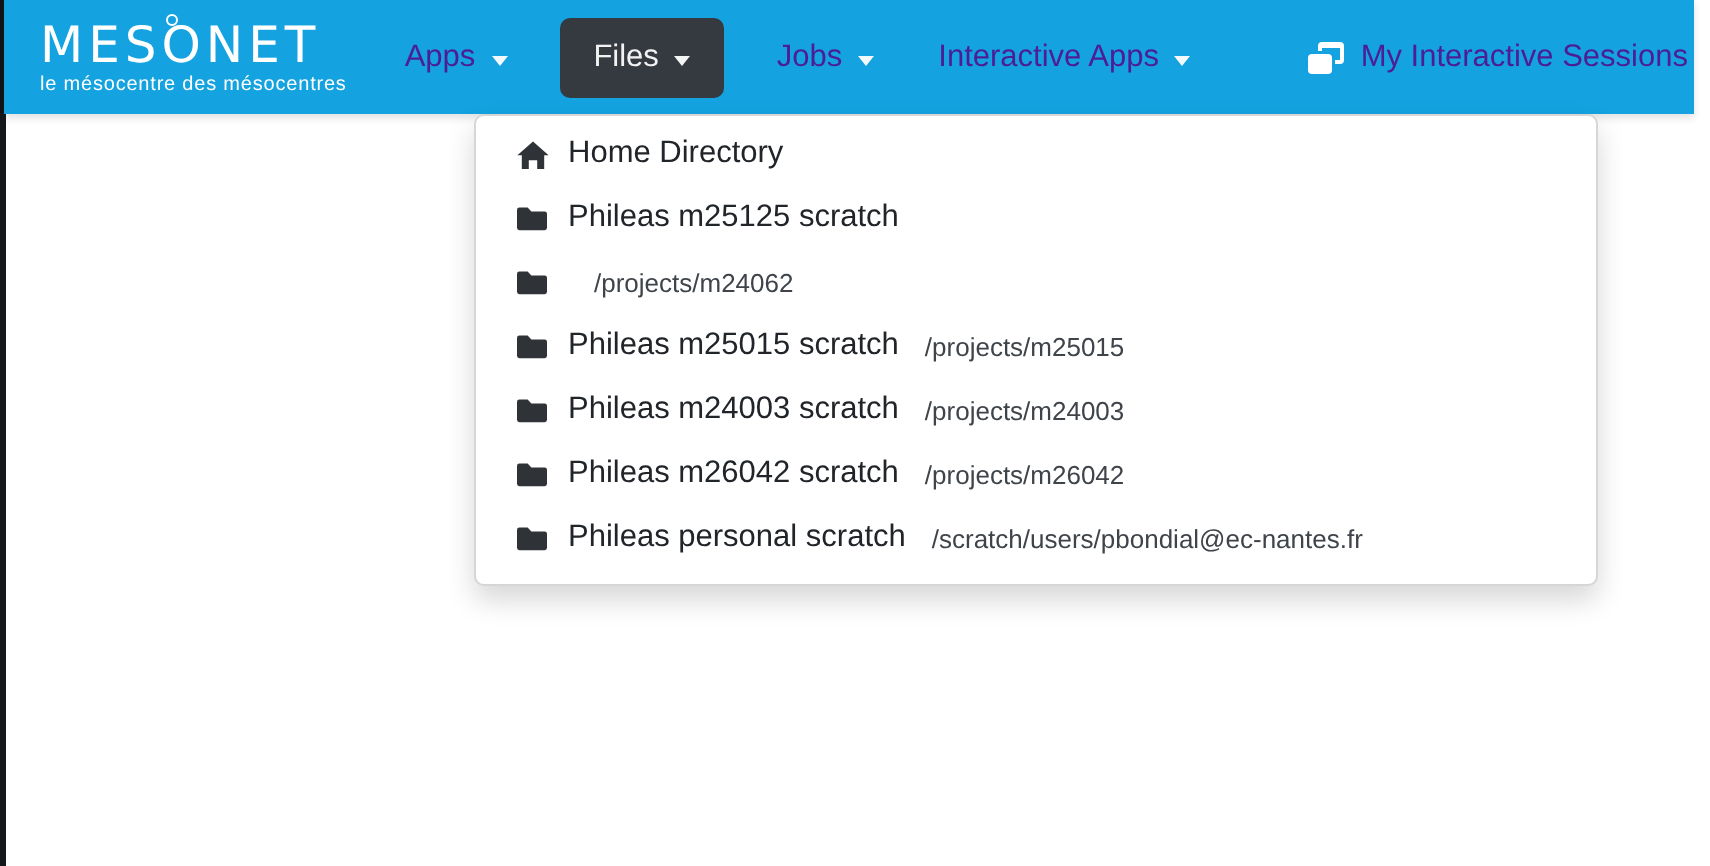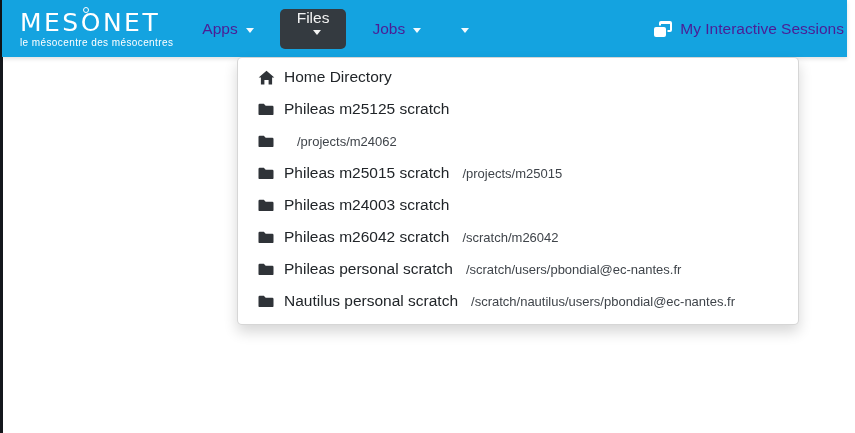--- a/index.html
+++ b/index.html
@@ -40,21 +40,21 @@
     color:#4c1d95; font-size:15.5px; padding:0 16px; height:100%;
     display:flex; align-items:center; cursor:pointer; white-space:nowrap;
   }
   .caret {
     display:inline-block; width:0; height:0; margin-left:8px; margin-top:3px;
     border-top:5px solid rgba(255,255,255,0.95);
     border-left:4.5px solid transparent; border-right:4.5px solid transparent;
   }
   .nav-link.active-btn {
     background:var(--active-bg, #343a40); height:40px; border-radius:5px;
-    margin:0 10px; padding:0 17px; color:#f2f2f2;flex-direction:column;
+    margin:0 10px; padding:0 17px; color:#f2f2f2;
   }
   .nav-link.sessions { margin-left:auto; padding-right:3px; }
 
   
   .win-icon { position:relative; width:18px; height:16px; display:inline-block; margin-right:8px; flex:0 0 auto; }
   .win-icon .back {
     position:absolute; top:0; right:0; width:13px; height:11px;
     border:2px solid #ffffff; border-top-width:3.5px; border-radius:2px;
   }
   .win-icon .front {
@@ -106,20 +106,21 @@
       </div>
       <div class="nav-link active-btn">
         <span>Files</span>
         <span class="caret"></span>
       </div>
       <div class="nav-link">
         <span>Jobs</span>
         <span class="caret"></span>
       </div>
       <div class="nav-link">
+        <span>Interactive Apps</span>
         <span class="caret"></span>
       </div>
       <div class="nav-link sessions">
         <span class="win-icon">
           <span class="back"></span>
             <span class="front"></span>
         </span>
         <span>My Interactive Sessions</span>
       </div>
     </div>
@@ -170,49 +171,40 @@
       </div>
 
       <div class="menu-item">
         <span class="menu-icon" data-icon="folder-icon">
 
           <svg class="svg-folder" width="16" height="13" viewBox="0 0 16 13">
             <path d="M0.5 2 a1.2 1.2 0 0 1 1.2-1.2 h4.1 l1.9 1.9 h6.6 a1.2 1.2 0 0 1 1.2 1.2 v7 a1.2 1.2 0 0 1-1.2 1.2 H1.7 a1.2 1.2 0 0 1-1.2-1.2 Z"></path>
           </svg>
         </span>
         <span class="menu-label">Phileas m24003 scratch</span>
+        <span class="menu-path">/projects/m24003</span>
       </div>
 
       <div class="menu-item">
         <span class="menu-icon" data-icon="folder-icon">
 
           <svg class="svg-folder" width="16" height="13" viewBox="0 0 16 13">
             <path d="M0.5 2 a1.2 1.2 0 0 1 1.2-1.2 h4.1 l1.9 1.9 h6.6 a1.2 1.2 0 0 1 1.2 1.2 v7 a1.2 1.2 0 0 1-1.2 1.2 H1.7 a1.2 1.2 0 0 1-1.2-1.2 Z"></path>
           </svg>
         </span>
         <span class="menu-label">Phileas m26042 scratch</span>
-        <span class="menu-path">/scratch/m26042</span>
+        <span class="menu-path">/projects/m26042</span>
       </div>
 
       <div class="menu-item">
         <span class="menu-icon" data-icon="folder-icon">
 
           <svg class="svg-folder" width="16" height="13" viewBox="0 0 16 13">
             <path d="M0.5 2 a1.2 1.2 0 0 1 1.2-1.2 h4.1 l1.9 1.9 h6.6 a1.2 1.2 0 0 1 1.2 1.2 v7 a1.2 1.2 0 0 1-1.2 1.2 H1.7 a1.2 1.2 0 0 1-1.2-1.2 Z"></path>
           </svg>
         </span>
         <span class="menu-label">Phileas personal scratch</span>
         <span class="menu-path">/scratch/users/pbondial@ec-nantes.fr</span>
       </div>
 
-      <div class="menu-item">
-        <span class="menu-icon" data-icon="folder-icon">
-
-          <svg class="svg-folder" width="16" height="13" viewBox="0 0 16 13">
-            <path d="M0.5 2 a1.2 1.2 0 0 1 1.2-1.2 h4.1 l1.9 1.9 h6.6 a1.2 1.2 0 0 1 1.2 1.2 v7 a1.2 1.2 0 0 1-1.2 1.2 H1.7 a1.2 1.2 0 0 1-1.2-1.2 Z"></path>
-          </svg>
-        </span>
-        <span class="menu-label">Nautilus personal scratch</span>
-        <span class="menu-path">/scratch/nautilus/users/pbondial@ec-nantes.fr</span>
-      </div>
     </div>
 
 </div>
 
 </body></html>

